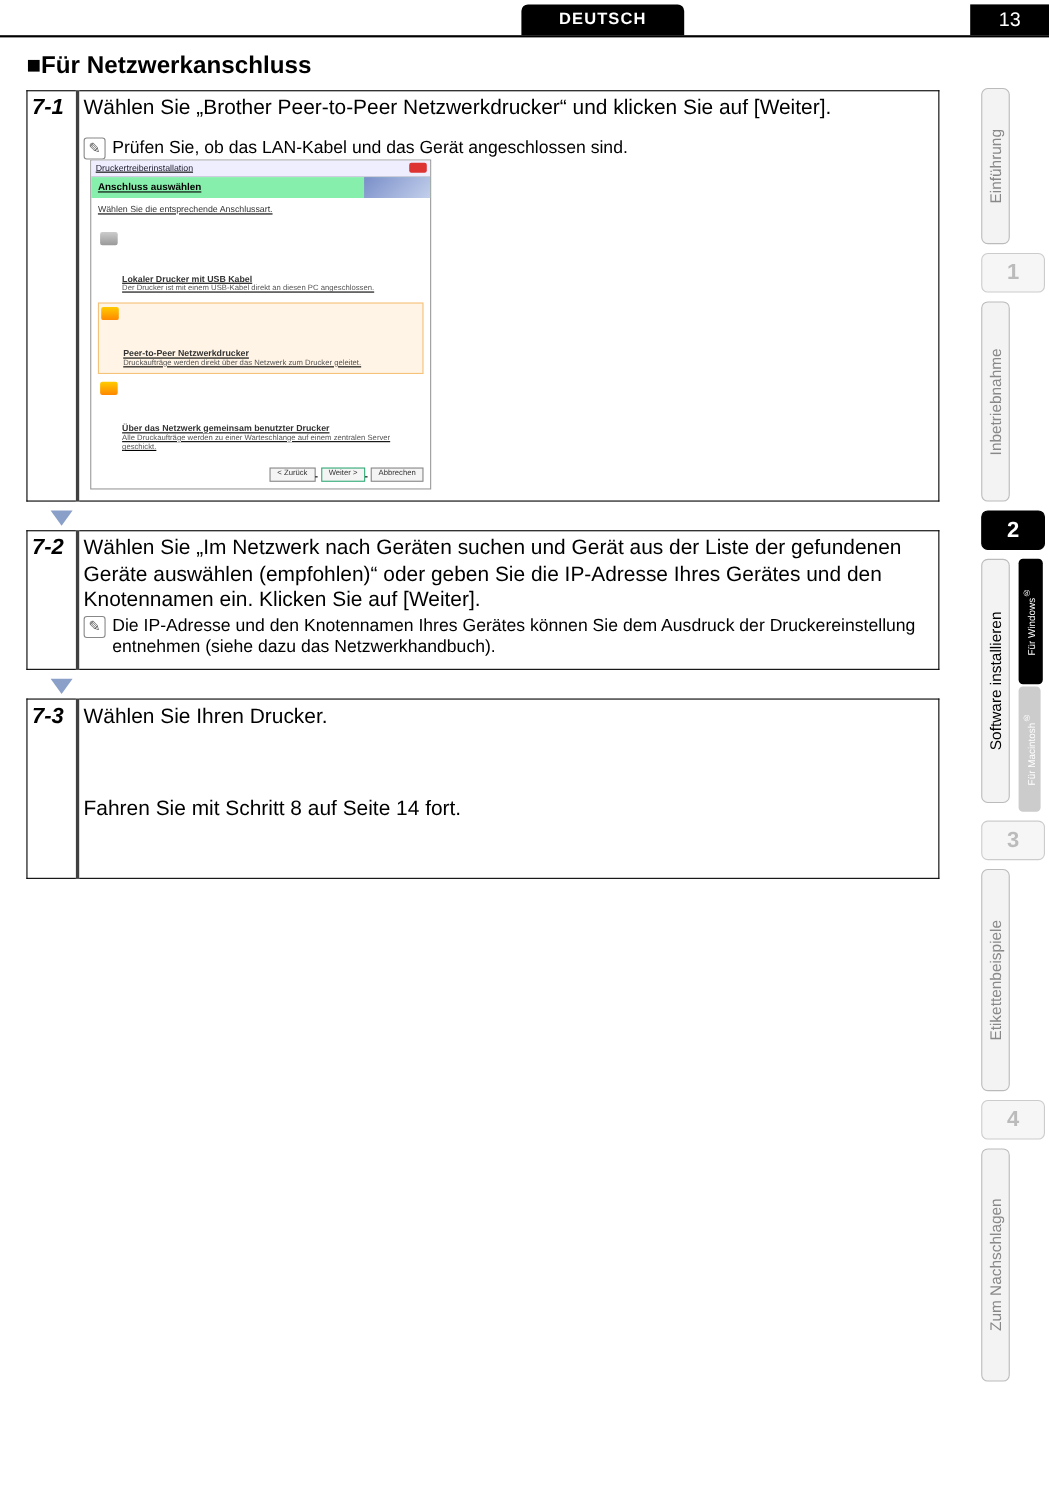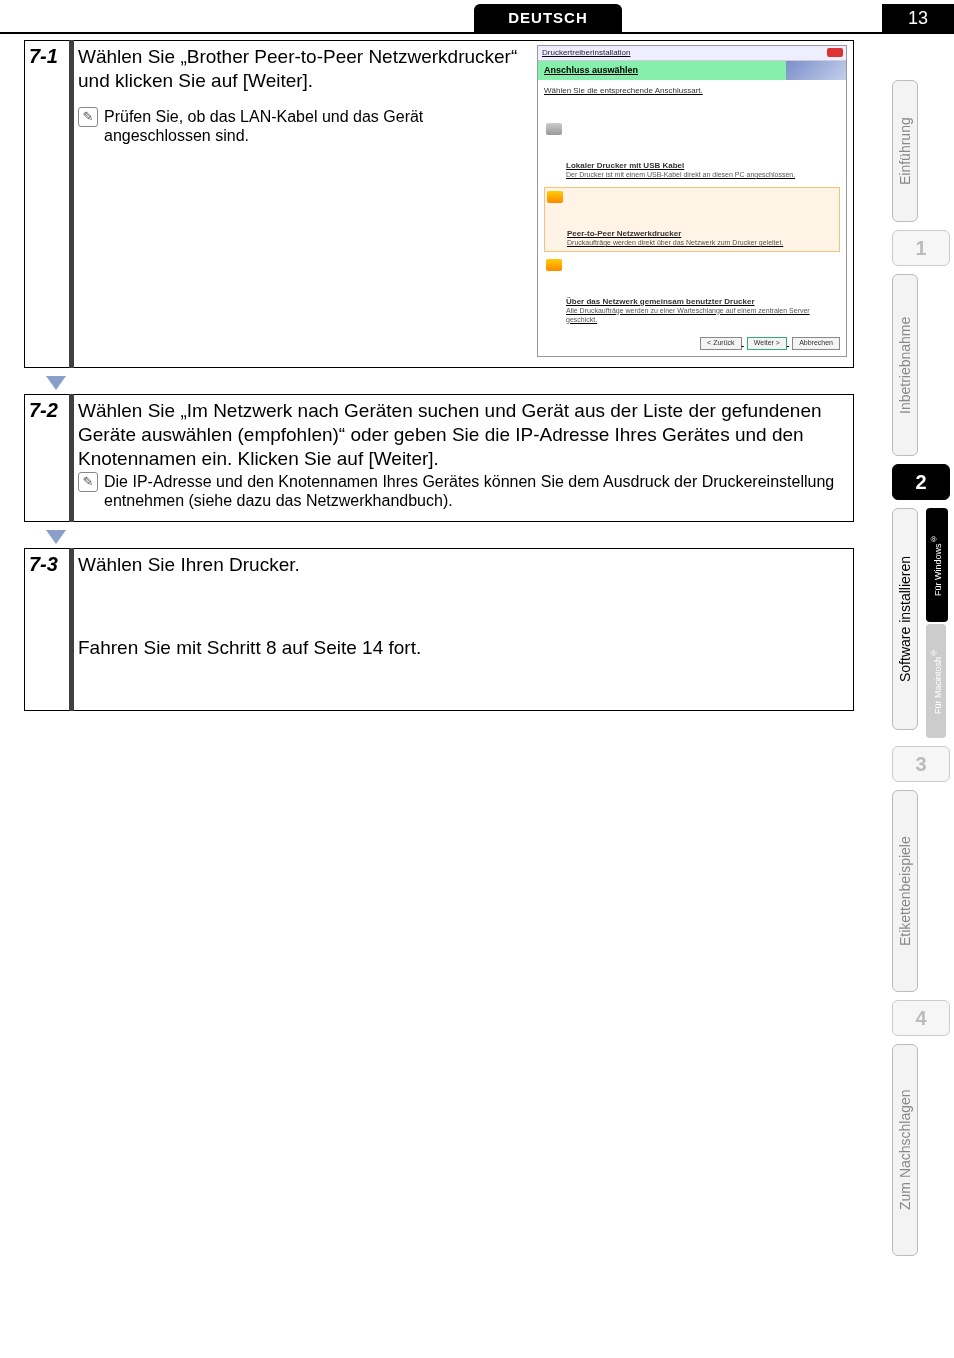--- a/index.html
+++ b/index.html
@@ -9,39 +9,39 @@
   .top-lang { width: 148px; background: #000; border-top-left-radius: 6px; border-top-right-radius: 6px; color: #fff; font-weight: bold; font-size: 15px; text-align: center; line-height: 28px; letter-spacing: 1px; }
   .top-gap { width: 260px; }
   .top-pagecell { width: 72px; background: #000; color: #fff; font-size: 18px; text-align: center; line-height: 28px; }
   .top-rule { position: absolute; top: 32px; left: 0; right: 0; height: 2px; background: #000; }
 
   .body-area { position: absolute; top: 40px; left: 24px; width: 830px; }
 
   .section-title { font-weight: bold; font-size: 22px; color: #000; margin: 6px 0 10px 0; }
 
   .step-table { width: 100%; border: 1px solid #000; border-collapse: collapse; margin-bottom: 6px; }
-  .step-num { width: 44px; vertical-align: top; border-right: 5px solid #404040; padding: 0; }
+  .step-num { width: 44px; vertical-align: top; border-right: 3px solid #404040; padding: 0; }
   .step-num-inner { font-style: italic; font-weight: bold; font-size: 20px; padding: 4px 4px; }
   .step-body { vertical-align: top; padding: 4px 6px 10px 4px; font-size: 19px; line-height: 1.25; }
-  .step-flex { display: flex; }
+  .step-flex { display: flex; flex-direction: column; }
   .step-text { flex: 1; }
   .step-img { width: 310px; margin-left: 6px; text-decoration: underline; }
   .note-row { display: flex; align-items: flex-start; margin-top: 14px; font-size: 16px; line-height: 1.2; }
   .note-icon { width: 18px; height: 18px; border: 1px solid #888; border-radius: 3px; margin-right: 6px; flex-shrink: 0; display: flex; align-items: center; justify-content: center; font-size: 13px; color: #555; }
   .arrow-sep { margin: 2px 0 2px 20px; }
   .arrow-svg { display: block; }
 
   
   .shot { border: 1px solid #999; background: #fff; font-size: 8px; color: #333; }
   .shot-top { height: 14px; background: #eef; border-bottom: 1px solid #ccd; position: relative; padding-left: 4px; line-height: 14px; font-size: 8px; color: #223; }
   .shot-close { position: absolute; right: 3px; top: 2px; width: 16px; height: 9px; background: #d33; border-radius: 2px; }
   .shot-head { background: #86efac; padding: 4px 6px; font-weight: bold; font-size: 9px; color: #000; position: relative; }
   .shot-head::after { content: ""; position: absolute; right: 0; top: 0; bottom: 0; width: 60px; background: linear-gradient(135deg,#7a8fc9,#c3cfeb); }
   .shot-body { padding: 6px; }
-  .shot-line1 { font-size: 8px; margin-bottom: 24px; }
+  .shot-line1 { font-size: 8px; margin-bottom: 12px; }
   .opt { display: flex; padding: 3px 2px; align-items: flex-start; margin-bottom: 4px; }
   .opt-sel { border: 1px solid #f5c27a; background: #fff4e5; }
   .opt-ic { width: 16px; height: 12px; background: linear-gradient(#fc0,#f80); margin-right: 4px; flex-shrink: 0; border-radius: 2px; }
   .opt-ic.grey { background: linear-gradient(#ccc,#999); }
   .opt-tx b { display: block; font-size: 8px; margin-top: 38px; }
   .opt-tx span { display: block; font-size: 7px; color: #555; }
   .shot-btns { text-align: right; padding-top: 6px; }
   .shot-btn { display: inline-block; border: 1px solid #888; font-size: 7px; padding: 1px 6px; margin-left: 3px; background: #f4f4f4; }
   .shot-btn.primary { border-color: #3a7; }
 
@@ -65,20 +65,21 @@
   <div class="topbar">
     <div class="top-left"></div>
     <div class="top-lang">DEUTSCH</div>
     <div class="top-gap"></div>
     <div class="top-pagecell">13</div>
   </div>
   <div class="top-rule"></div>
 
   <div class="body-area">
 
+    <div class="section-title">■Für Netzwerkanschluss</div>
 
     <table class="step-table">
       <tbody>
           <tr>
         <td class="step-num">
               <div class="step-num-inner">7-1</div>
             </td>
         <td class="step-body">
           <div class="step-flex">
             <div class="step-text">

